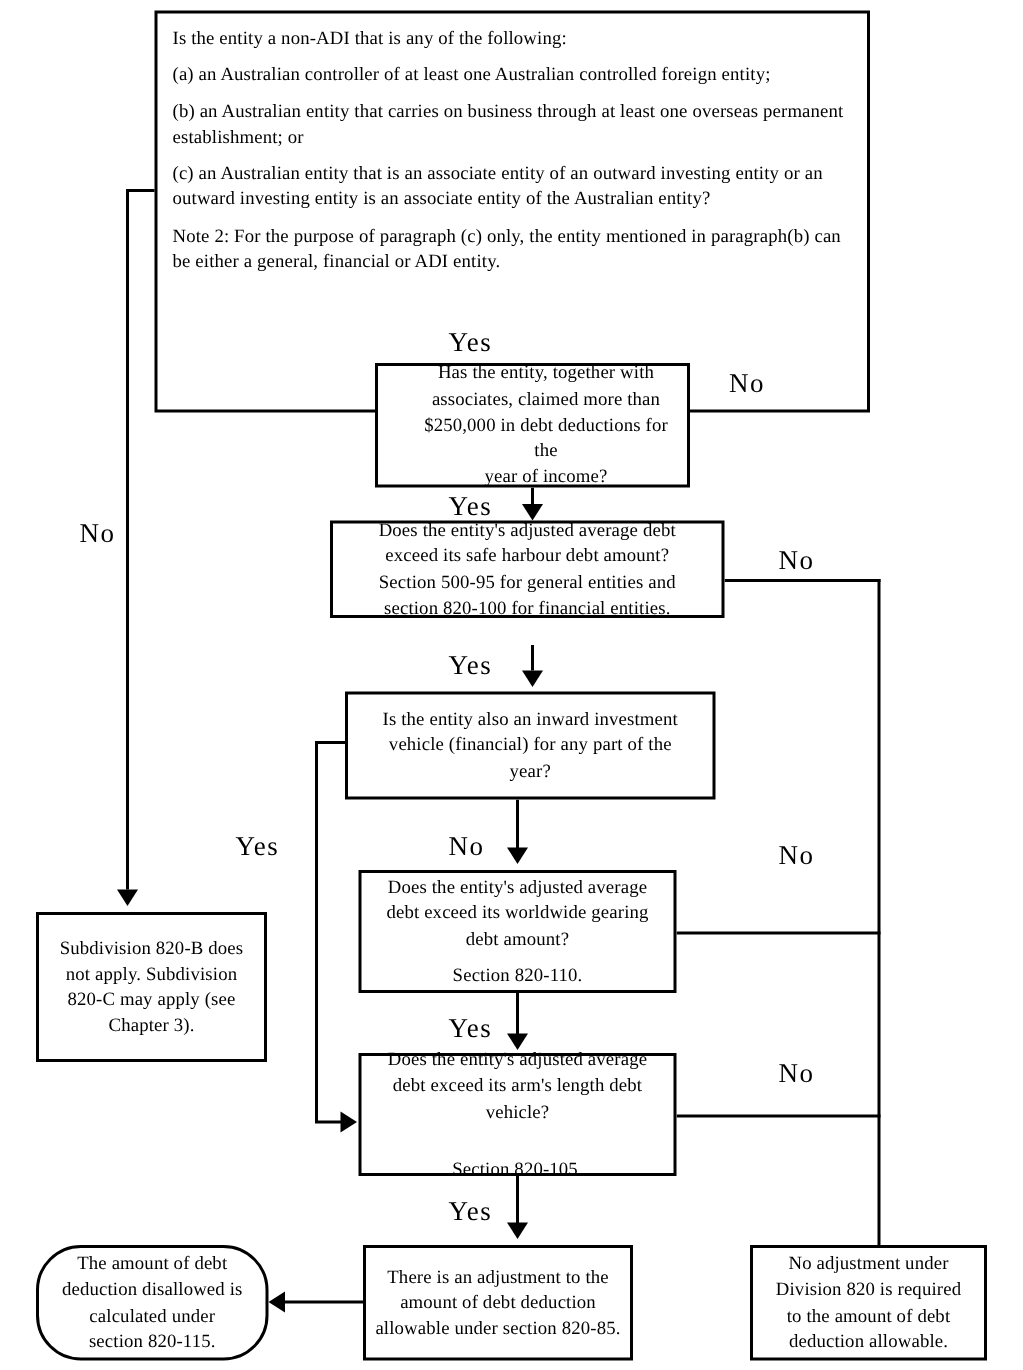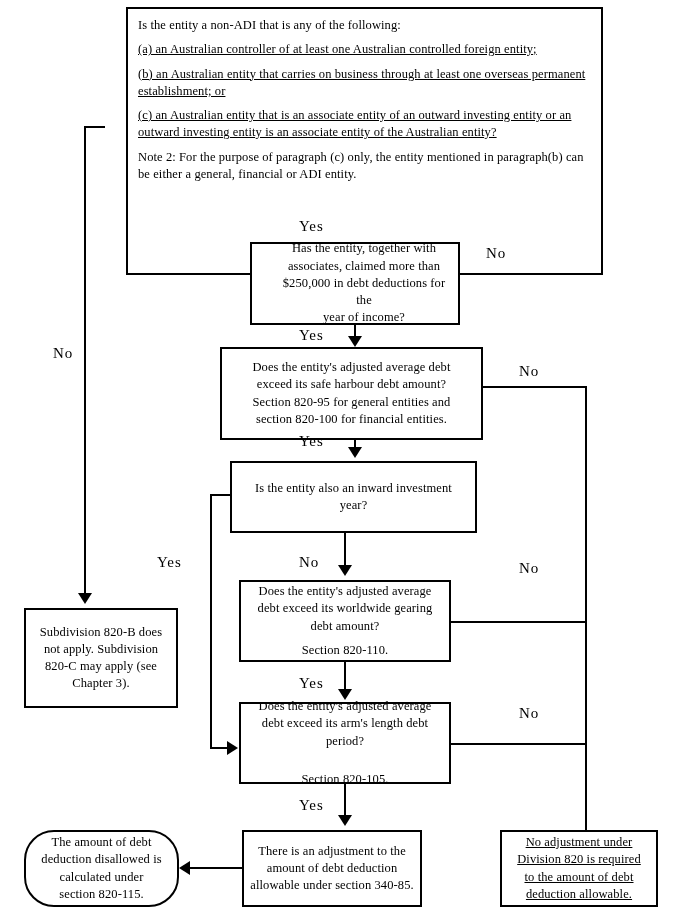--- a/index.html
+++ b/index.html
@@ -45,25 +45,24 @@
   }
   .box.left-align p {
     margin: 0 0 7px 0;
     width: 100%;
   }
   .box.left-align p:last-child {
     margin-bottom: 0;
   }
   .indent {
     padding-left: 0;
-    text-decoration: underline;
   }
   .lbl {
     position: absolute;
-    font-size: 15px;
+    font-size: 18px;
     letter-spacing: 1px;
     white-space: nowrap;
     z-index: 4;
     background: transparent;
   }
   .ln-h {
     position: absolute;
     height: 2px;
     background: #000000;
     z-index: 2;
@@ -100,82 +99,83 @@
     border-bottom: 7px solid transparent;
     border-left: 11px solid #000000;
     z-index: 2;
   }
 </style>
 </head>
 <body>
 
 <div id="chart">
 
-  <div class="box left-align" style="left:103px; top:7px; width:477px; height:268px;margin-left:23px;">
+  <div class="box left-align" style="left:103px; top:7px; width:477px; height:268px;">
     <p>Is the entity a non-ADI that is any of the following:</p>
     <p class="indent">(a)  an Australian controller of at least one Australian controlled foreign entity;</p>
     <p class="indent">(b)  an Australian entity that carries on business through at least one overseas permanent establishment; or</p>
     <p class="indent">(c)  an Australian entity that is an associate entity of an outward investing entity or an outward investing entity is an associate entity of the Australian entity?</p>
     <p>Note 2:  For the purpose of paragraph (c) only, the entity mentioned in paragraph(b) can be either a general, financial or ADI entity.</p>
   </div>
 
   <div class="box" style="left:250px; top:242px; width:210px; height:83px;padding-left:24px;">
     <p>Has the entity, together with</p>
     <p>associates, claimed more than</p>
     <p>$250,000 in debt deductions for the</p>
     <p>year of income?</p>
   </div>
 
-  <div class="box" style="left:220px; top:347px; width:263px; height:93px;">
+  <div class="box" style="left:220px; top:347px; width:263px; height:65px;">
     <p>Does the entity's adjusted average debt</p>
     <p>exceed its safe harbour debt amount?</p>
-    <p>Section 820-95 for general entities and</p>
+    <p>Section 500-95 for general entities and</p>
     <p>section 820-100 for financial entities.</p>
   </div>
 
   <div class="box" style="left:230px; top:461px; width:247px; height:72px;text-align:center;">
     <p>Is the entity also an inward investment</p>
+    <p>vehicle (financial) for any part of the</p>
     <p>year?</p>
   </div>
 
   <div class="box" style="left:239px; top:580px; width:212px; height:82px;">
     <p>Does the entity's adjusted average</p>
     <p>debt exceed its worldwide gearing</p>
     <p>debt amount?</p>
     <p style="margin-top:7px;">Section 820-110.</p>
   </div>
 
   <div class="box" style="left:239px; top:702px; width:212px; height:82px;">
     <p>Does the entity's adjusted average</p>
     <p>debt exceed its arm's length debt</p>
-    <p>period?</p>
+    <p>vehicle?</p>
     <p style="margin-top:21px;">Section 820-105.</p>
   </div>
 
   <div class="box" style="left:24px; top:608px; width:154px; height:100px;">
     <p>Subdivision 820-B does</p>
     <p>not apply. Subdivision</p>
     <p>820-C may apply (see</p>
     <p>Chapter 3).</p>
   </div>
 
   <div class="box" style="left:24px; top:830px; width:155px; height:77px;border-radius:30px;">
     <p>The amount of debt</p>
     <p>deduction disallowed is</p>
     <p>calculated under</p>
     <p>section 820-115.</p>
   </div>
 
   <div class="box" style="left:242px; top:830px; width:180px; height:77px;">
     <p>There is an adjustment to the</p>
     <p>amount of debt deduction</p>
-    <p>allowable under section 340-85.</p>
-  </div>
-
-  <div class="box" style="left:500px; top:830px; width:158px; height:77px;text-decoration:underline;">
+    <p>allowable under section 820-85.</p>
+  </div>
+
+  <div class="box" style="left:500px; top:830px; width:158px; height:77px;">
     <p>No adjustment under</p>
     <p>Division 820 is required</p>
     <p>to the amount of debt</p>
     <p>deduction allowable.</p>
   </div>
 
   <div class="ln-v" style="left:354px; top:215px; height:19px;"></div>
   <div class="arrow-d" style="left:348px; top:231px;"></div>
 
   <div class="ln-h" style="left:84px; top:126px; width:21px;"></div>

